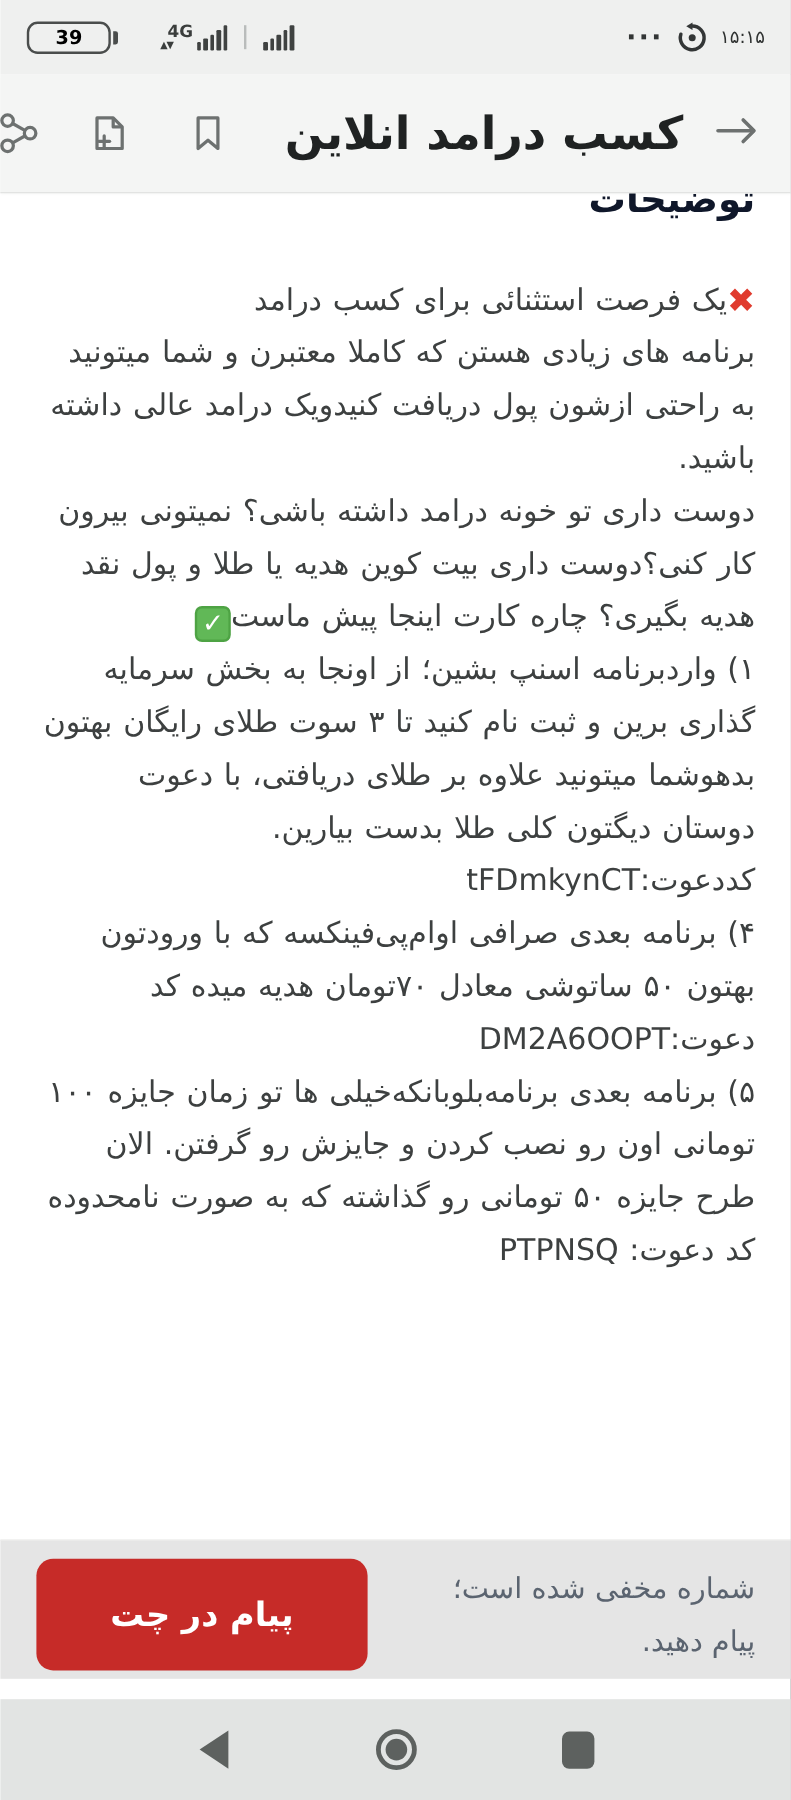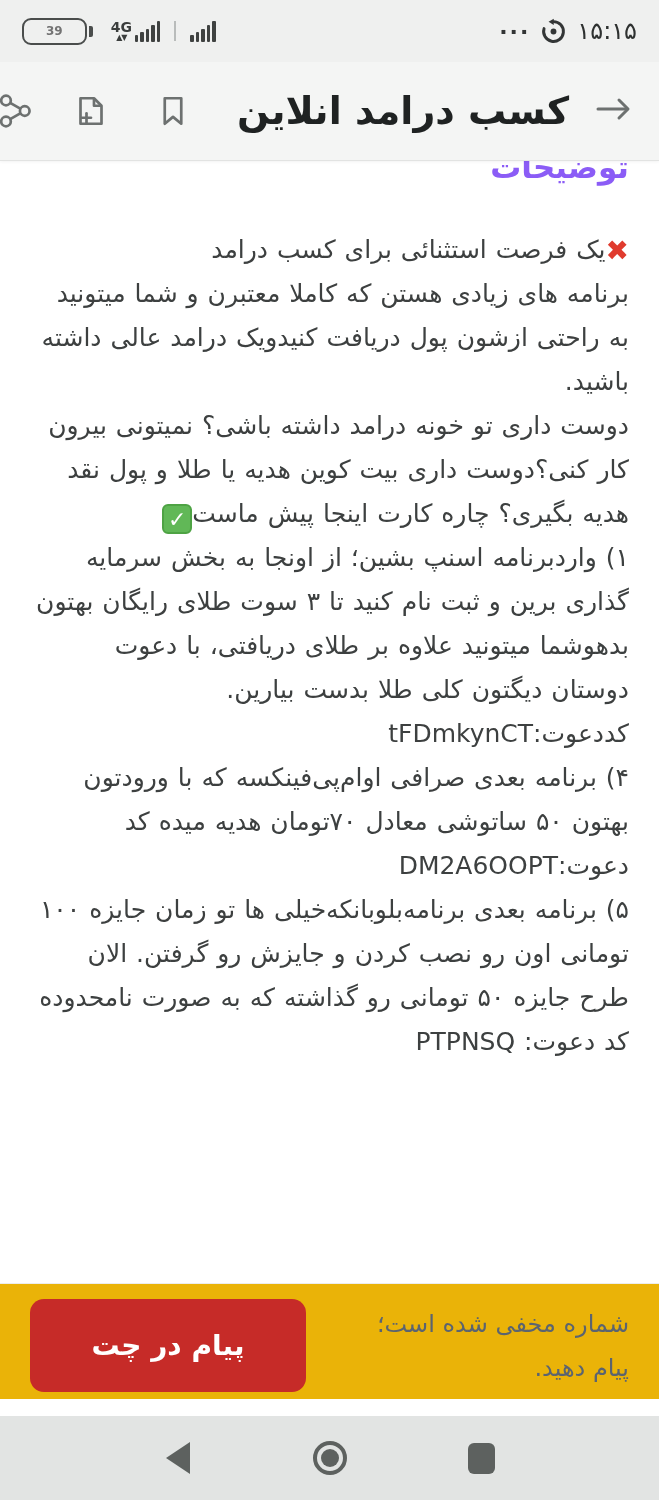--- a/index.html
+++ b/index.html
@@ -17,35 +17,35 @@
     display:flex; align-items:center; justify-content:space-between;
     padding:0 22px; direction:ltr; color:#3a3d3c;
   }
   .sb-left, .sb-right { display:flex; align-items:center; gap:10px; }
   .battery {
     display:flex; align-items:center;
   }
   .battery-body {
     min-width:52px; height:27px; border:2.5px solid #4a4d4c; border-radius:9px;
     display:flex; align-items:center; justify-content:center;
-    font-size:12px; font-weight:bold; color:#737373; padding:0 22px; background:transparent;
+    font-size:16px; font-weight:bold; color:#000000; padding:0 22px; background:transparent;
   }
   .battery-nub { width:4px; height:11px; background:#4a4d4c; border-radius:0 2px 2px 0; margin-left:2px; }
   .net-group { display:flex; align-items:flex-end; gap:3px; margin-left:8px; }
   .net-4g { display:flex; flex-direction:column; align-items:center; line-height:1; }
-  .net-4g .lbl { font-size:14px; font-weight:bold; color:#3a3d3c; }
+  .net-4g .lbl { font-size:14px; font-weight:bold; color:#3a3d3c;margin-left:23px; }
   .net-4g .arrows { font-size:8px; color:#3a3d3c; letter-spacing:-1px; }
   .bars { display:flex; align-items:flex-end; gap:2px; height:22px; }
   .bars i { display:block; width:3.5px; background:#3f4241; border-radius:1px; }
   .bars i:nth-child(1){height:7px}.bars i:nth-child(2){height:10px}
   .bars i:nth-child(3){height:13px}.bars i:nth-child(4){height:17px}
   .bars i:nth-child(5){height:21px}
   .sim-divider { width:2px; height:20px; background:#b9bcbb; margin:0 4px; }
   .sb-dots { font-size:22px; font-weight:bold; letter-spacing:2px; color:#323535; }
-  .sb-time { font-size:24px; color:#2e3130; }
+  .sb-time { font-size:15px; color:#2e3130; }
   .sync-svg { width:27px; height:27px; }
 
   
   .app-header {
     position:absolute; top:62px; left:0; right:0; height:99px;
     background:#f4f5f4; z-index:30;
     border-bottom:1px solid #e2e3e2;
     box-shadow:0 1px 3px rgba(0,0,0,0.05);
     display:flex; align-items:center; padding:0 26px; gap:0;
   }
@@ -57,41 +57,41 @@
   .hdr-spacer { flex:1; }
   .hdr-icon { width:40px; height:40px; margin-right:46px; cursor:pointer; display:flex; align-items:center; justify-content:center; }
   .hdr-icon svg { width:36px; height:36px; }
 
   
   .content {
     position:absolute; top:161px; left:0; right:0; height:1122px;
     overflow:hidden; padding:0 30px; background:#fff;
   }
   .section-heading {
-    font-size:31px; font-weight:bold; color:#8b5cf6;
+    font-size:31px; font-weight:bold; color:#0f172a;
     margin-top:-15px; margin-bottom:0; line-height:42px;
   }
   .desc { margin-top:40px; font-size:25px; color:#3d4040; line-height:44px; }
   .desc p { margin:0; text-align:right; word-spacing:1px; }
   .emoji-cross {
     color:#e03b2e; font-weight:bold; font-size:28px; line-height:1;
     display:inline-block; transform:translateY(2px);
   }
   .emoji-cross::before { content:"\2716"; }
   .emoji-check {
     display:inline-block; width:30px; height:30px; background:#61b857;
     border:2px solid #4ea344; border-radius:6px; color:#fff; font-size:22px;
     font-weight:bold; text-align:center; line-height:28px; vertical-align:-5px;
   }
   .emoji-check::before { content:"\2713"; }
 
   
   .chat-bar {
     position:absolute; top:1283px; left:0; right:0; height:116px;
-    background:#eab308; border-top:1px solid #ededec; z-index:35;
+    background:#e5e5e5; border-top:1px solid #ededec; z-index:35;
   }
   .chat-button {
     position:absolute; left:30px; top:15px; width:276px; height:93px;
     background:#c62b28; border:none; border-radius:14px;
     color:#ffffff; font-size:28px; font-weight:bold;
     font-family:"DejaVu Sans", sans-serif; cursor:pointer;
     display:flex; align-items:center; justify-content:center;
   }
   .chat-note {
     position:absolute; right:30px; top:18px; text-align:right;

